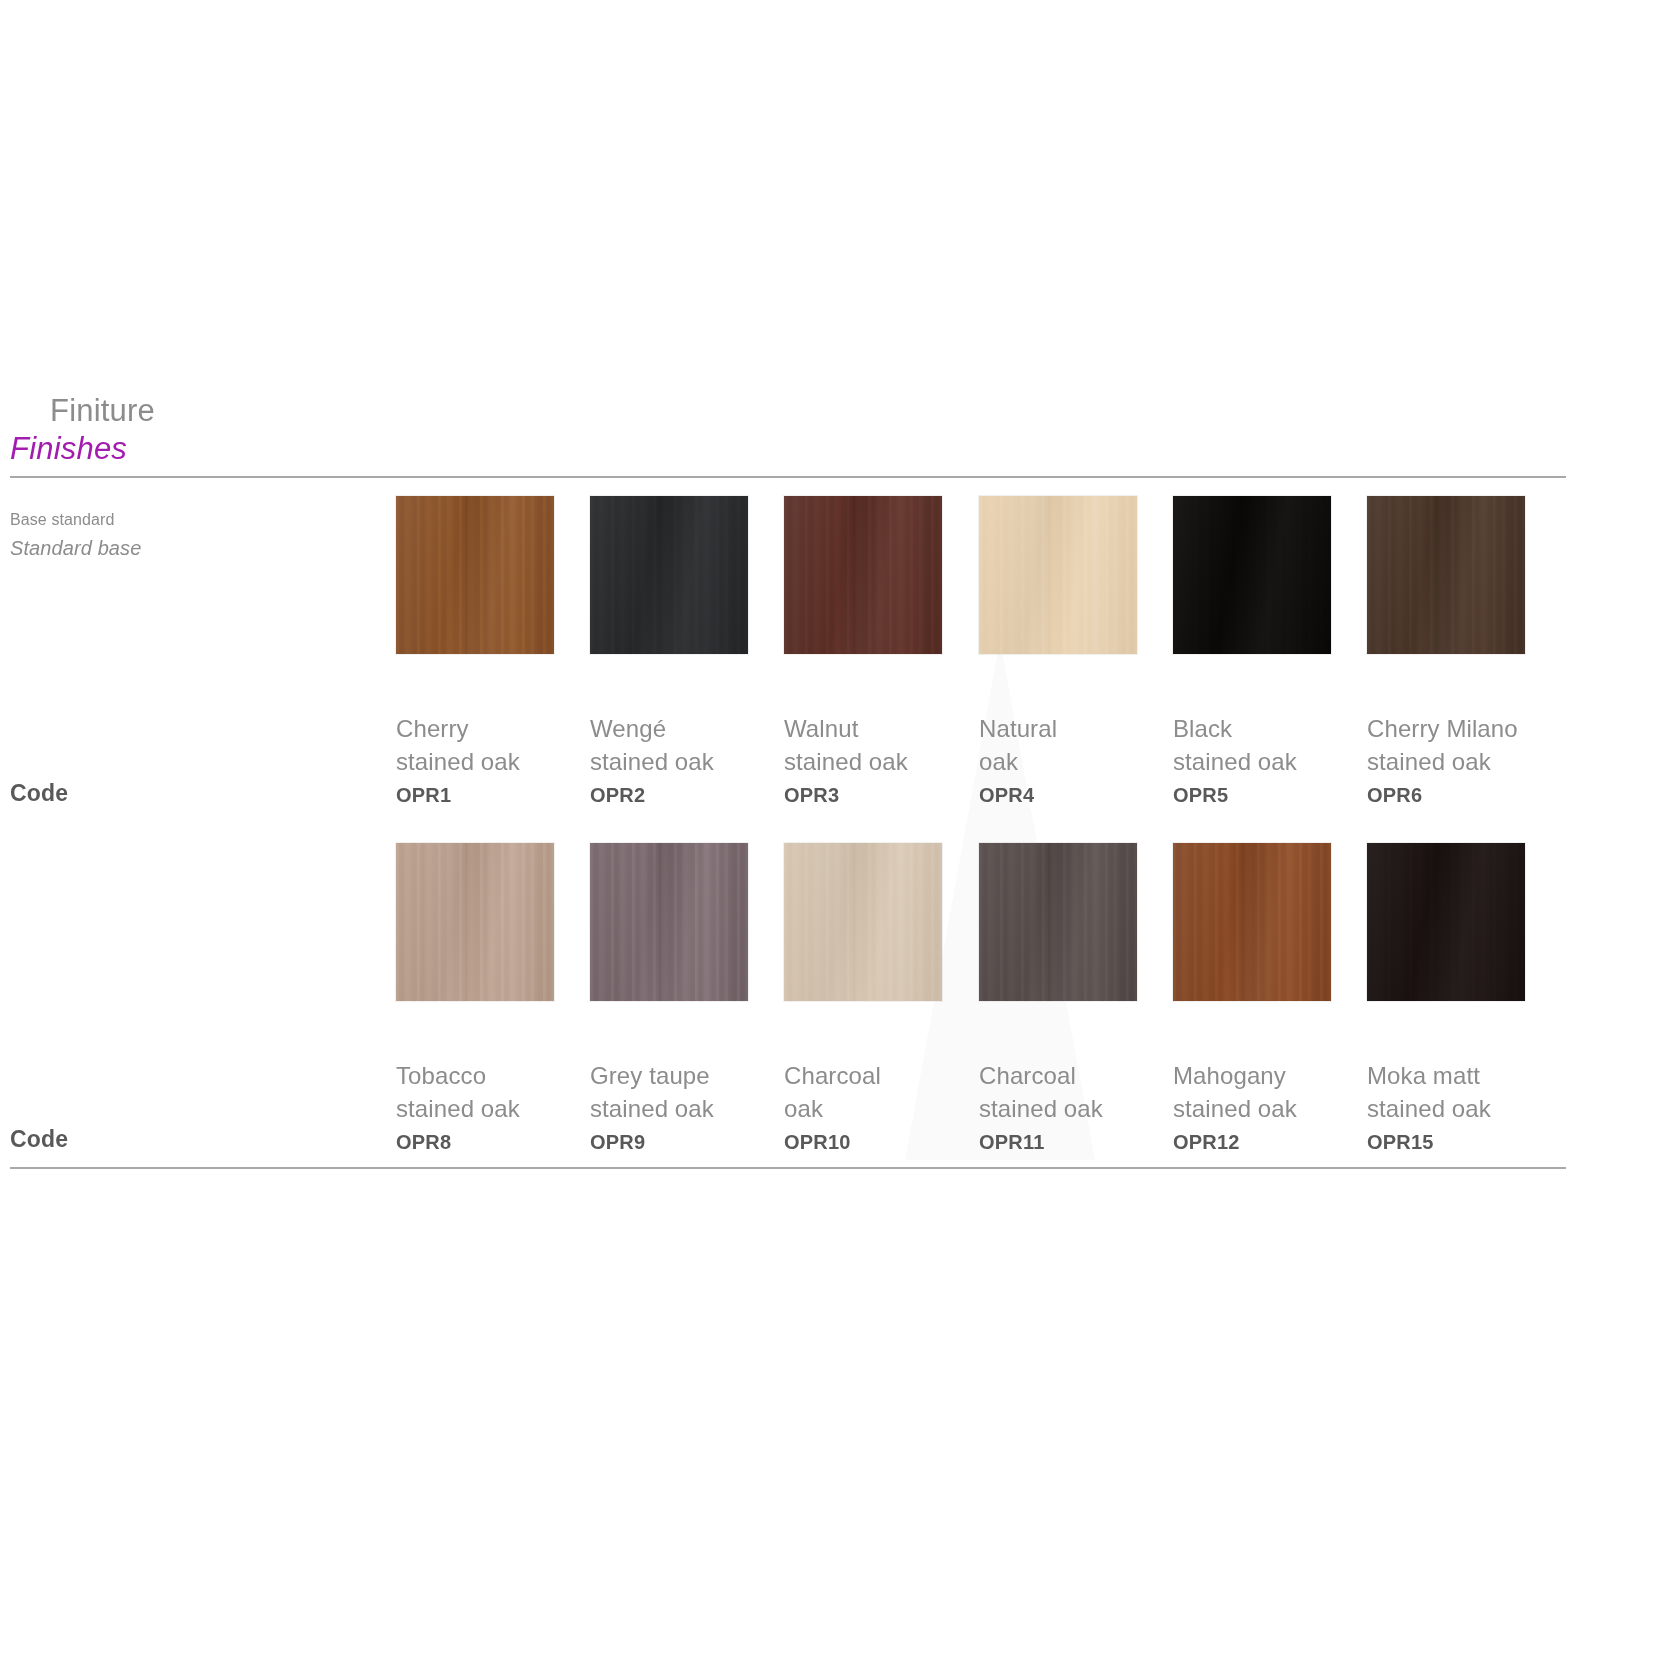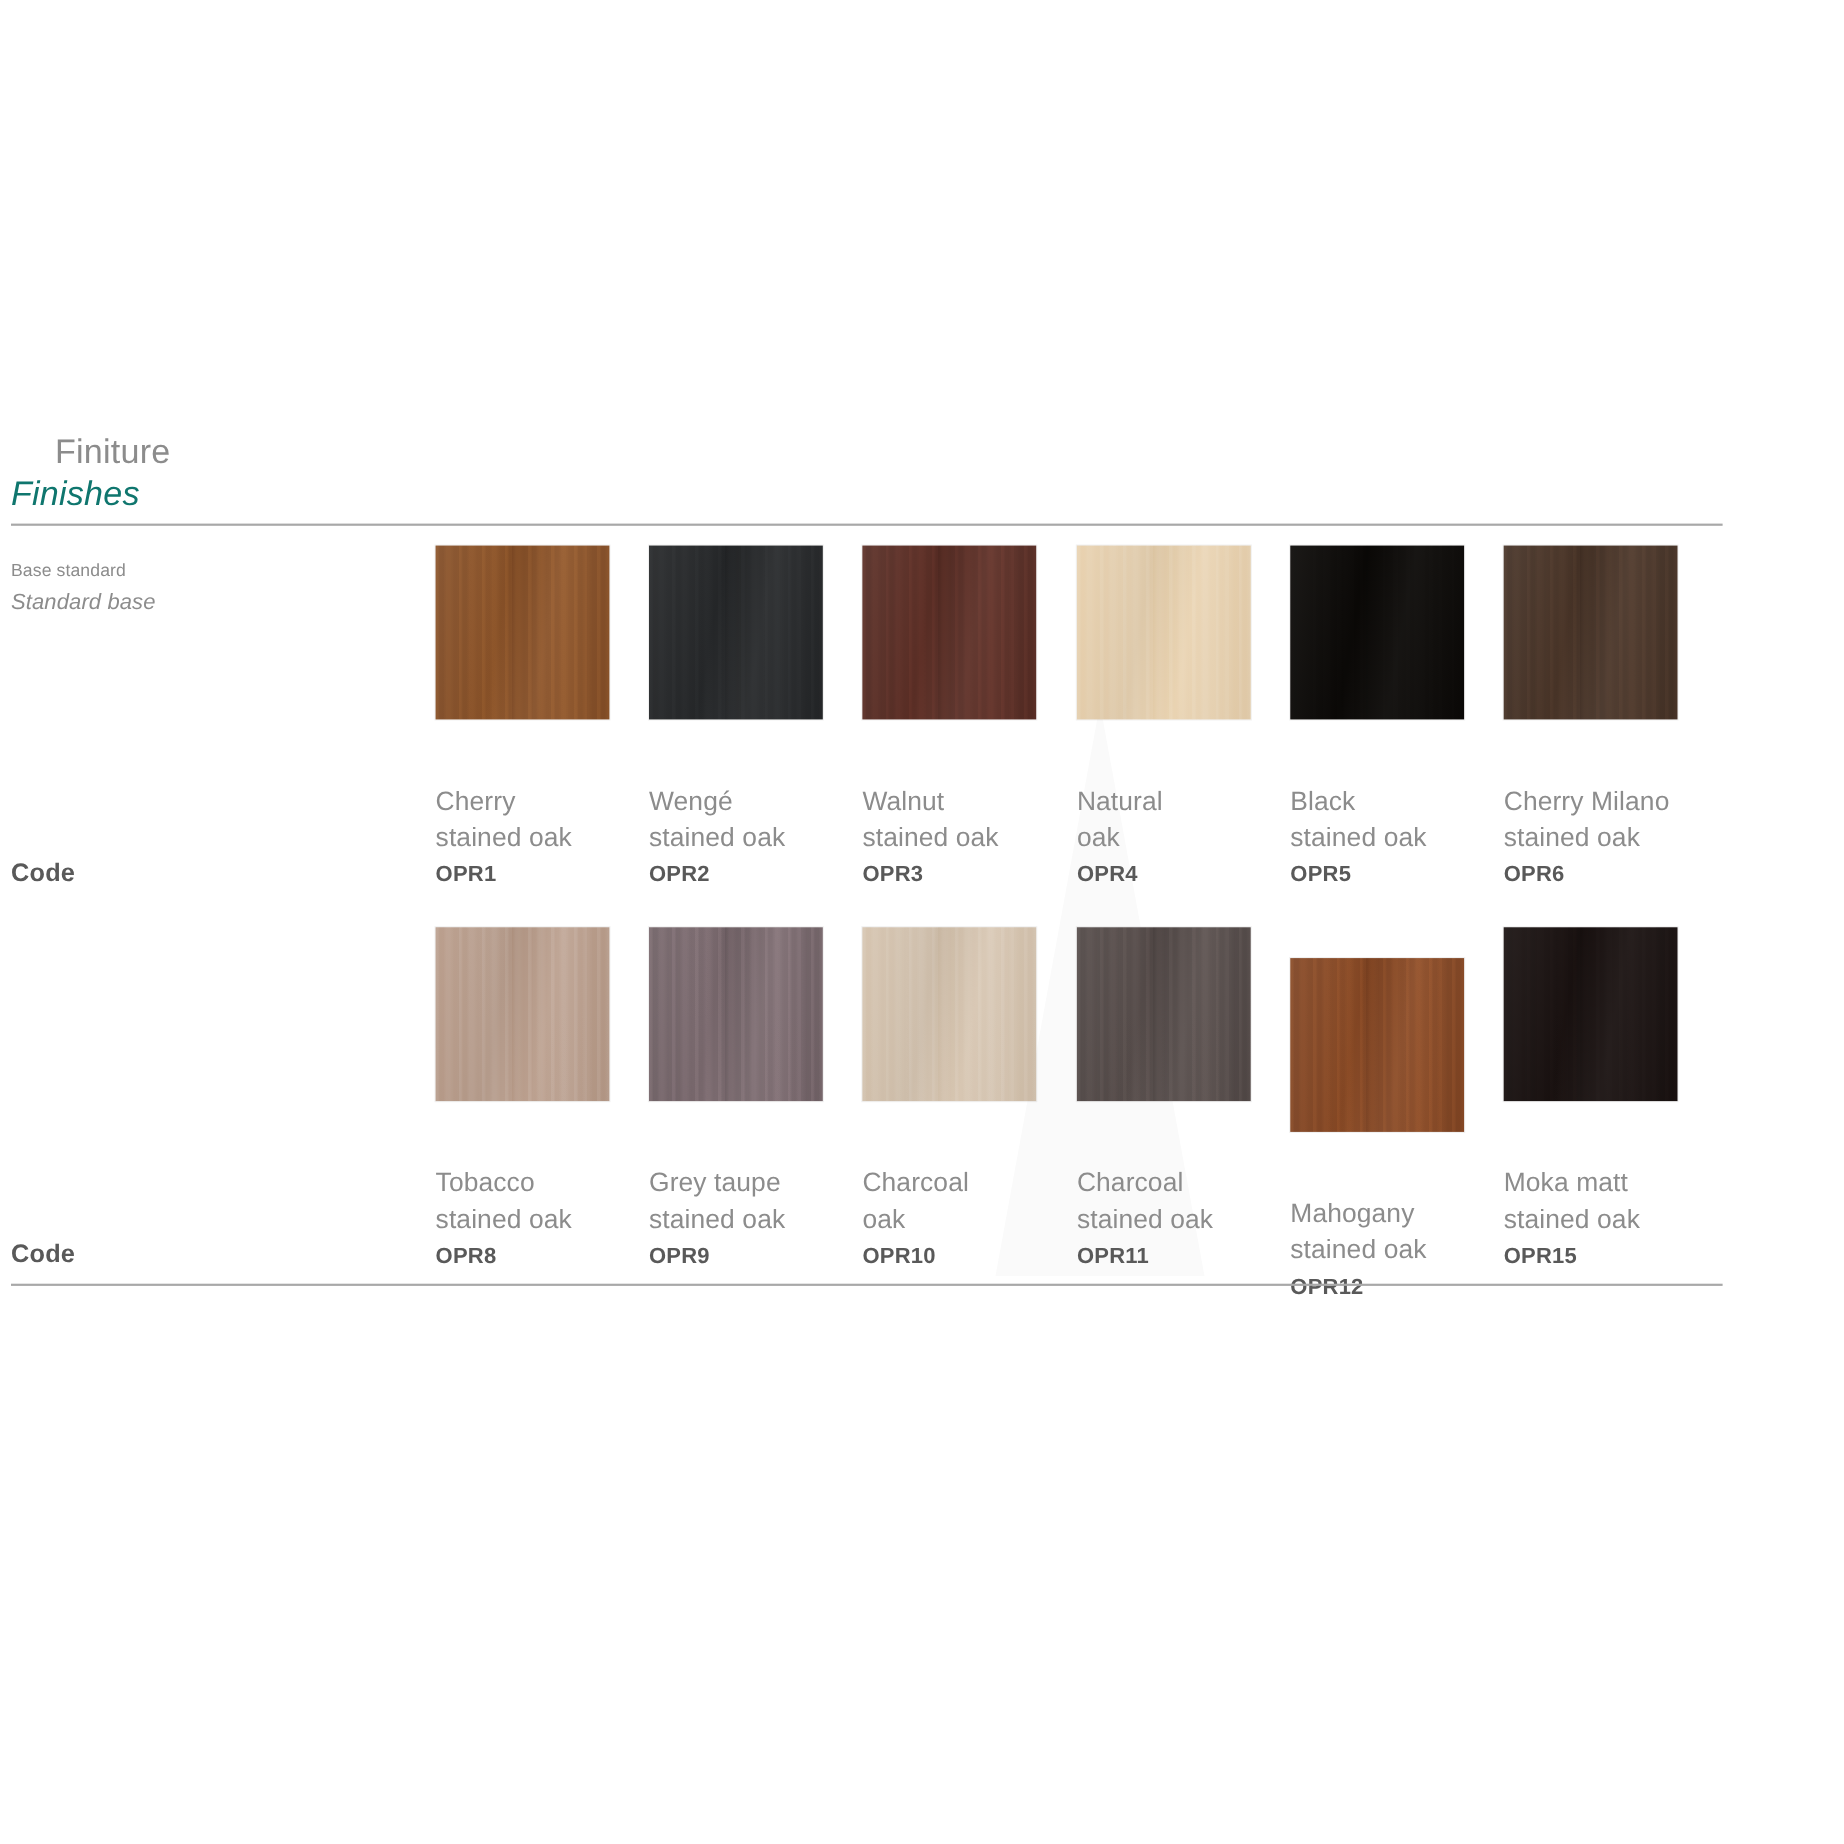--- a/index.html
+++ b/index.html
@@ -52,21 +52,21 @@
     letter-spacing: 0.2px;
     color: #8c8c8c;
     margin-left: 40px;
   }
   .title-en {
     font-size: 31px;
     line-height: 38px;
     font-style: italic;
     font-weight: 400;
     letter-spacing: 0.2px;
-    color: #0f766e;
+    color: #a21caf;
   }
 
   .rule {
     position: absolute;
     left: 10px;
     width: 1556px;
     height: 2px;
     background: #a8a8a8;
   }
   .rule-top { top: 476px; }
@@ -277,21 +277,21 @@
         </div>
       </div>
       <div class="cell" style="left: 583px;">
         <div class="swatch" style="background: rgb(88, 78, 76);"></div>
         <div class="caption">
           <span class="nm">Charcoal</span>
           <span class="sub">stained oak</span>
           <span class="code">OPR11</span>
         </div>
       </div>
-      <div class="cell" style="left: 777px; margin-top: 28px;">
+      <div class="cell" style="left: 777px;">
         <div class="swatch" style="background: rgb(138, 74, 37);"></div>
         <div class="caption">
           <span class="nm">Mahogany</span>
           <span class="sub">stained oak</span>
           <span class="code">OPR12</span>
         </div>
       </div>
       <div class="cell" style="left: 971px;">
         <div class="swatch" style="background: rgb(25, 17, 16);"></div>
         <div class="caption">

